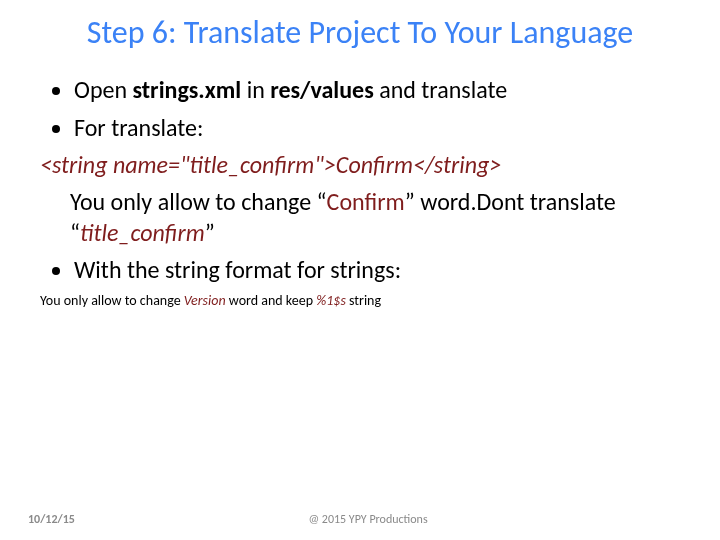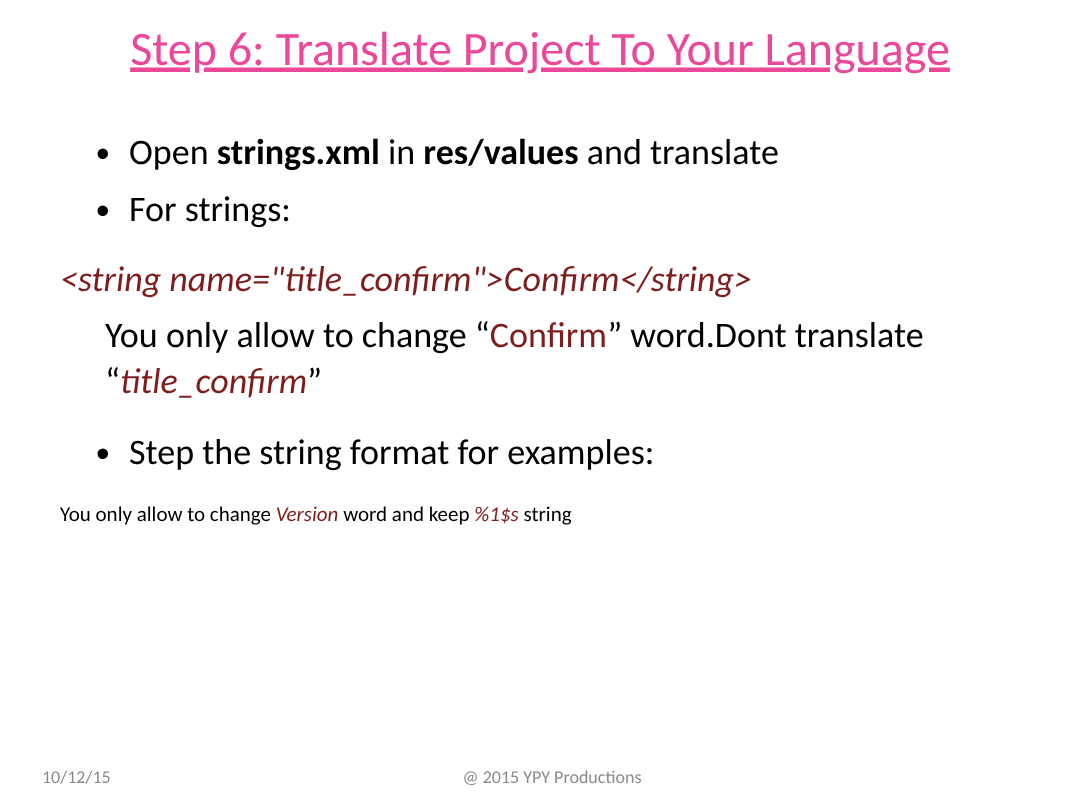--- a/index.html
+++ b/index.html
@@ -16,32 +16,31 @@
   .slide {
     width: 720px;
     height: 540px;
     position: relative;
     box-sizing: border-box;
   }
   .title {
     text-align: center;
     font-size: 32px;
     font-weight: 400;
-    color: #ec4899;
+    color: #3b82f6;
     padding: 14px 60px 0 60px;
     line-height: 1.2;
-    text-decoration: underline;
   }
   .body {
     padding: 18px 40px 0 40px;
     font-size: 24px;
     color: #000;
   }
   .body ul {
-    margin: 16px;
+    margin: 4px;
     padding: 0 0 0 30px;
   }
   .body li {
     margin: 0 0 6px 0;
     line-height: 1.3;
   }
   .plain {
     margin: 0 0 6px 0;
     line-height: 1.3;
   }
@@ -70,45 +69,46 @@
   }
   .footer .center {
     position: absolute;
     left: 16px;
     right: 0;
     text-align: center;
   }
   .footer .left {
     position: relative;
     z-index: 1;
+    font-weight: bold;
   }
 </style>
 </head>
 <body>
 
 <div class="slide">
 
   <div class="title">Step 6: Translate Project To Your Language</div>
 
   <div class="body">
     <ul>
       <li>
         <span>Open </span><span class="bold">strings.xml</span><span> in </span><span class="bold">res/values</span><span> and translate</span>
       </li>
-      <li>For strings:</li>
+      <li>For translate:</li>
     </ul>
 
     <div class="plain red ital">&lt;string name="title_confirm"&gt;Confirm&lt;/string&gt;</div>
 
     <div class="plain indent1">
       <span>You only allow to change “</span><span class="red">Confirm</span><span>” word.Dont translate “</span><span class="red ital">title_confirm</span><span>”</span>
     </div>
 
     <ul>
-      <li>Step the string format for examples:</li>
+      <li>With the string format for strings:</li>
     </ul>
 
 
     <div class="plain smaller">
       <span>You only allow to change </span><span class="red ital">Version</span><span> word and keep </span><span class="red ital">%1$s</span><span> string</span>
     </div>
   </div>
 
   <div class="footer">
     <div class="left">10/12/15</div>

